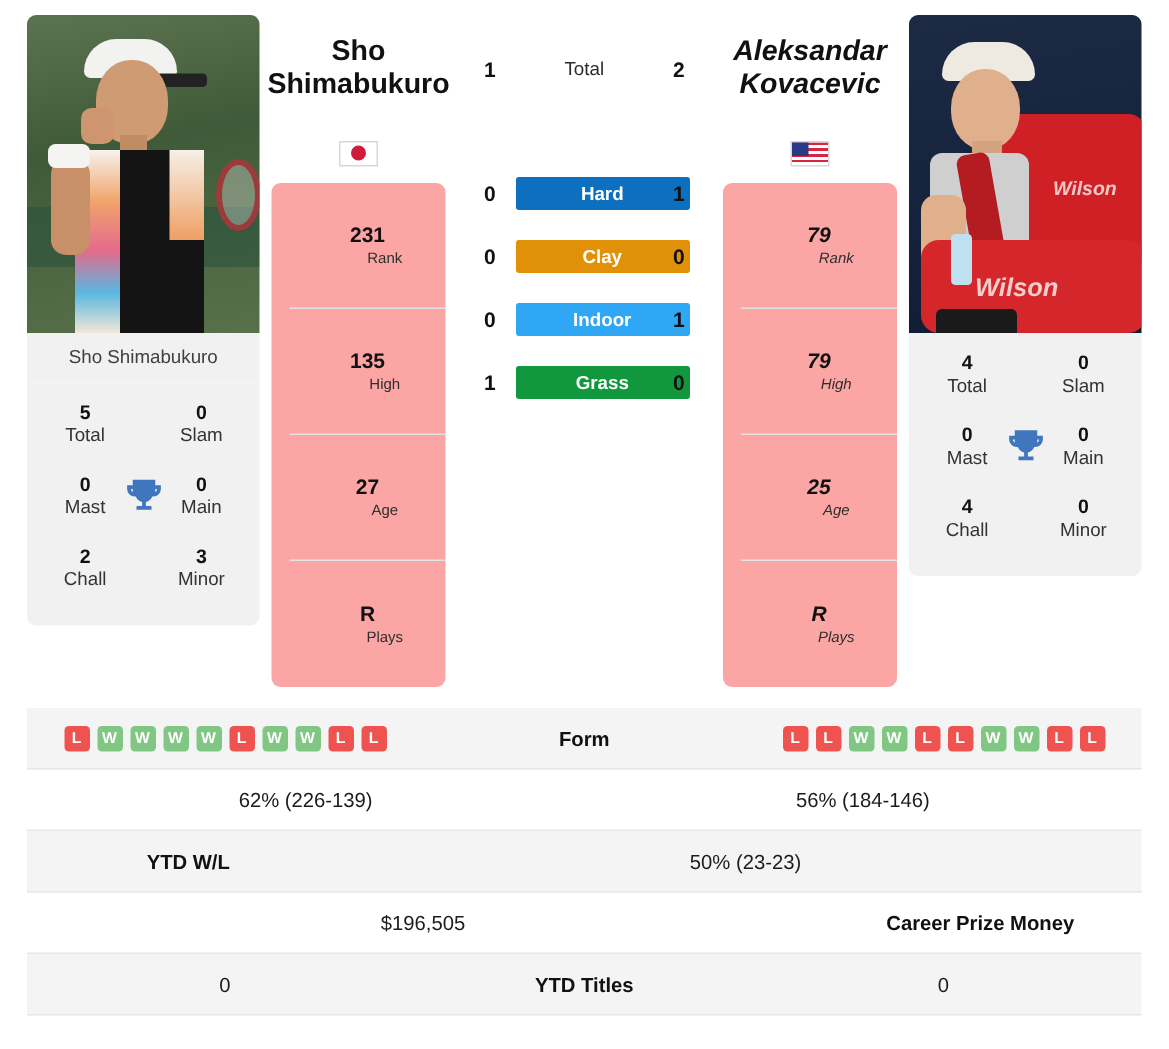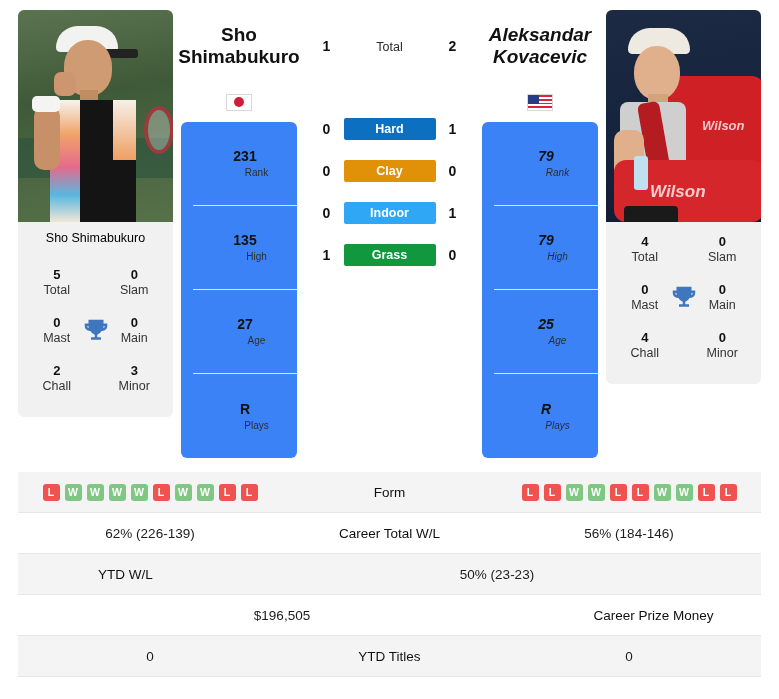--- a/index.html
+++ b/index.html
@@ -65,21 +65,21 @@
   .r-wil2{ position:absolute; left:44px; top:172px; color:#f6cdcd; font-size:17px; font-style:italic; font-weight:bold; }
   .r-btl { position:absolute; left:28px; top:146px; width:14px; height:34px; background:#bfe0ee; border-radius:3px; }
   .r-box { position:absolute; left:18px; top:196px; width:54px; height:26px; background:#1a1a1a; border-radius:4px; }
 
   .name-under {
     background:#f1f1f1;
     width:155px;
     text-align:center;
     font-size:12.5px;
     padding:9px 2px 10px 2px;
-    color:#000000;
+    color:#404040;
     white-space:nowrap;
     overflow:hidden;
   }
 
   .titles-card {
     width:155px;
     background:#f1f1f1;
     border-radius:0 0 6px 6px;
     padding:4px 0 14px 0;
     position:relative;
@@ -105,21 +105,21 @@
   .flag-wrap { height:40px; display:flex; align-items:center; justify-content:center; }
   .flag { width:26px; height:17px; border:1px solid #d8d8d8; }
   .flag-jp { background:#fff; position:relative; }
   .flag-jp::after{ content:""; position:absolute; left:50%; top:50%; transform:translate(-50%,-50%);
     width:10px; height:10px; border-radius:50%; background:#cf1c38; }
   .flag-us { background:
      repeating-linear-gradient(180deg,#d7263d 0,#d7263d 1.9px,#ffffff 1.9px,#ffffff 3.8px); position:relative; }
   .flag-us::after{ content:""; position:absolute; left:0; top:0; width:11px; height:9px; background:#2a3b85; }
 
   .stat-card {
-    background:#3b82f6;
+    background:#fca5a5;
     border-radius:6px;
     overflow:hidden;
     padding-left:12px;
   }
   .stat-box {
     height:84px;
     display:flex; flex-direction:column; align-items:center; justify-content:center;
     border-bottom:1px solid #e3e3e3;
   }
   .stat-box:last-child { border-bottom:none; }
@@ -132,36 +132,36 @@
     display:flex; align-items:center; justify-content:center;
     height:42px;
   }
   .h2h-row.total { height:72px; }
   .h2h-score {
     width:34px; text-align:center; font-size:14px; font-weight:bold; color:#111;
   }
   .h2h-mid { width:92px; text-align:center; }
   .h2h-total-lab { font-size:12.5px; color:#2a2a2a; }
   .surf {
-    display:block; width:92px; height:22px; line-height:22px;
+    display:block; width:116px; height:22px; line-height:22px;
     color:#fff; font-size:12.5px; font-weight:bold; text-align:center;
     border-radius:2px;
   }
   .spacer-26 { height:26px; }
 
   
   .table { margin:14px 18px 0 18px; width:743px; }
   .trow {
     display:flex; align-items:center; height:41px;
     border-bottom:1px solid #e7e7e7;
   }
   .trow.alt { background:#f4f4f4; }
   .tside { flex:1; display:flex; align-items:center; justify-content:center;
            font-size:13.5px; color:#1c1c1c; }
-  .tlabel{ width:215px; text-align:center; font-size:13.5px; font-weight:normal; color:#111; }
+  .tlabel{ width:215px; text-align:center; font-size:13.5px; font-weight:bold; color:#111; }
   .form-badges { display:flex; gap:5px; }
   .badge {
     width:17px; height:17px; border-radius:3px;
     color:#fff; font-size:10.5px; font-weight:bold;
     display:flex; align-items:center; justify-content:center;
   }
 </style>
 </head>
 <body>
 
@@ -403,21 +403,20 @@
             <div class="badge" style="background: rgb(129, 199, 132);">W</div>
             <div class="badge" style="background: rgb(129, 199, 132);">W</div>
             <div class="badge" style="background: rgb(239, 83, 80);">L</div>
             <div class="badge" style="background: rgb(239, 83, 80);">L</div>
           </div>
       </div>
     </div>
 
     <div class="trow">
       <div class="tside">62% (226-139)</div>
-      <div class="tlabel">Career Total W/L</div>
       <div class="tside">56% (184-146)</div>
     </div>
 
     <div class="trow alt">
       <div class="tlabel">YTD W/L</div>
       <div class="tside">50% (23-23)</div>
     </div>
 
     <div class="trow">
       <div class="tside">$196,505</div>

